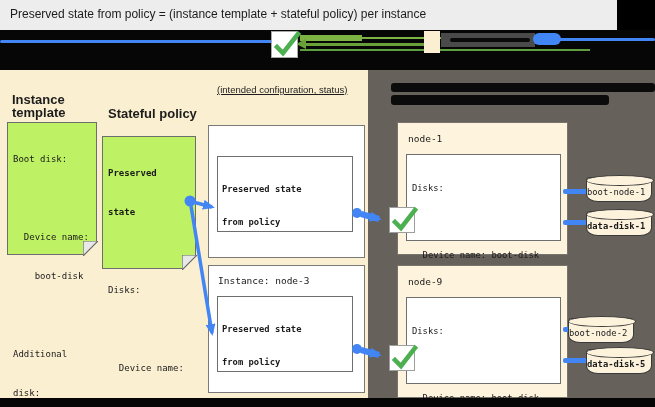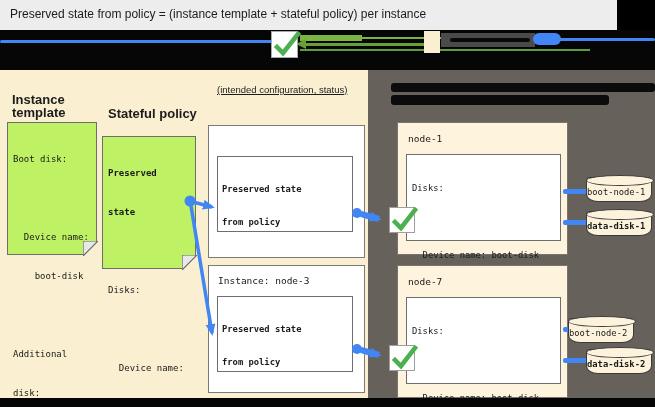--- a/index.html
+++ b/index.html
@@ -165,21 +165,21 @@
         <div class="sp11"></div>
         <div>  Device name: boot-disk</div>
         <div>  Disk name: boot-node-1</div>
         <div class="sp11"></div>
         <div><span>  Device name: </span><span class="blue-t">data-disk</span></div>
         <div><span>  Disk name: </span><span class="b">data-disk-1</span></div>
       </div>
     </div>
 
     <div class="abs vm-box" style="left:29px;top:195px;width:171px;height:133px;">
-      <div class="mono" style="position:absolute;left:10px;top:9px;font-size:9.5px;">node-7</div>
+      <div class="mono" style="position:absolute;left:10px;top:9px;font-size:9.5px;">node-9</div>
       <div class="inner-box mono-sm" style="left:8px;top:31px;width:155px;height:87px;padding:5px 5px;">
         <div>Disks:</div>
         <div class="sp11"></div>
         <div>  Device name: boot-disk</div>
         
         
         
         
       </div>
     </div>
@@ -203,21 +203,21 @@
     <div class="abs cyl" style="left:218px;top:141px;">
         <span class="cyl-label b">data-disk-1</span>
       </div>
 
     <div class="abs cyl-connector" style="left:195px;top:257px;"></div>
     <div class="abs cyl" style="left:200px;top:248px;">
         <span class="cyl-label">boot-node-2</span>
       </div>
     <div class="abs cyl-connector" style="left:195px;top:288px;"></div>
     <div class="abs cyl" style="left:218px;top:279px;">
-        <span class="cyl-label b">data-disk-2</span>
+        <span class="cyl-label b">data-disk-5</span>
       </div>
   </div>
 
   <div class="abs bottom-bar"></div>
 
   <svg class="abs overlay" width="655" height="407">
     <defs>
       <marker id="arw" markerUnits="userSpaceOnUse" markerWidth="14" markerHeight="12" refX="9" refY="5" orient="auto">
         <path d="M0,0 L12,5 L0,10 Z" fill="#4285F4"></path>
       </marker>

